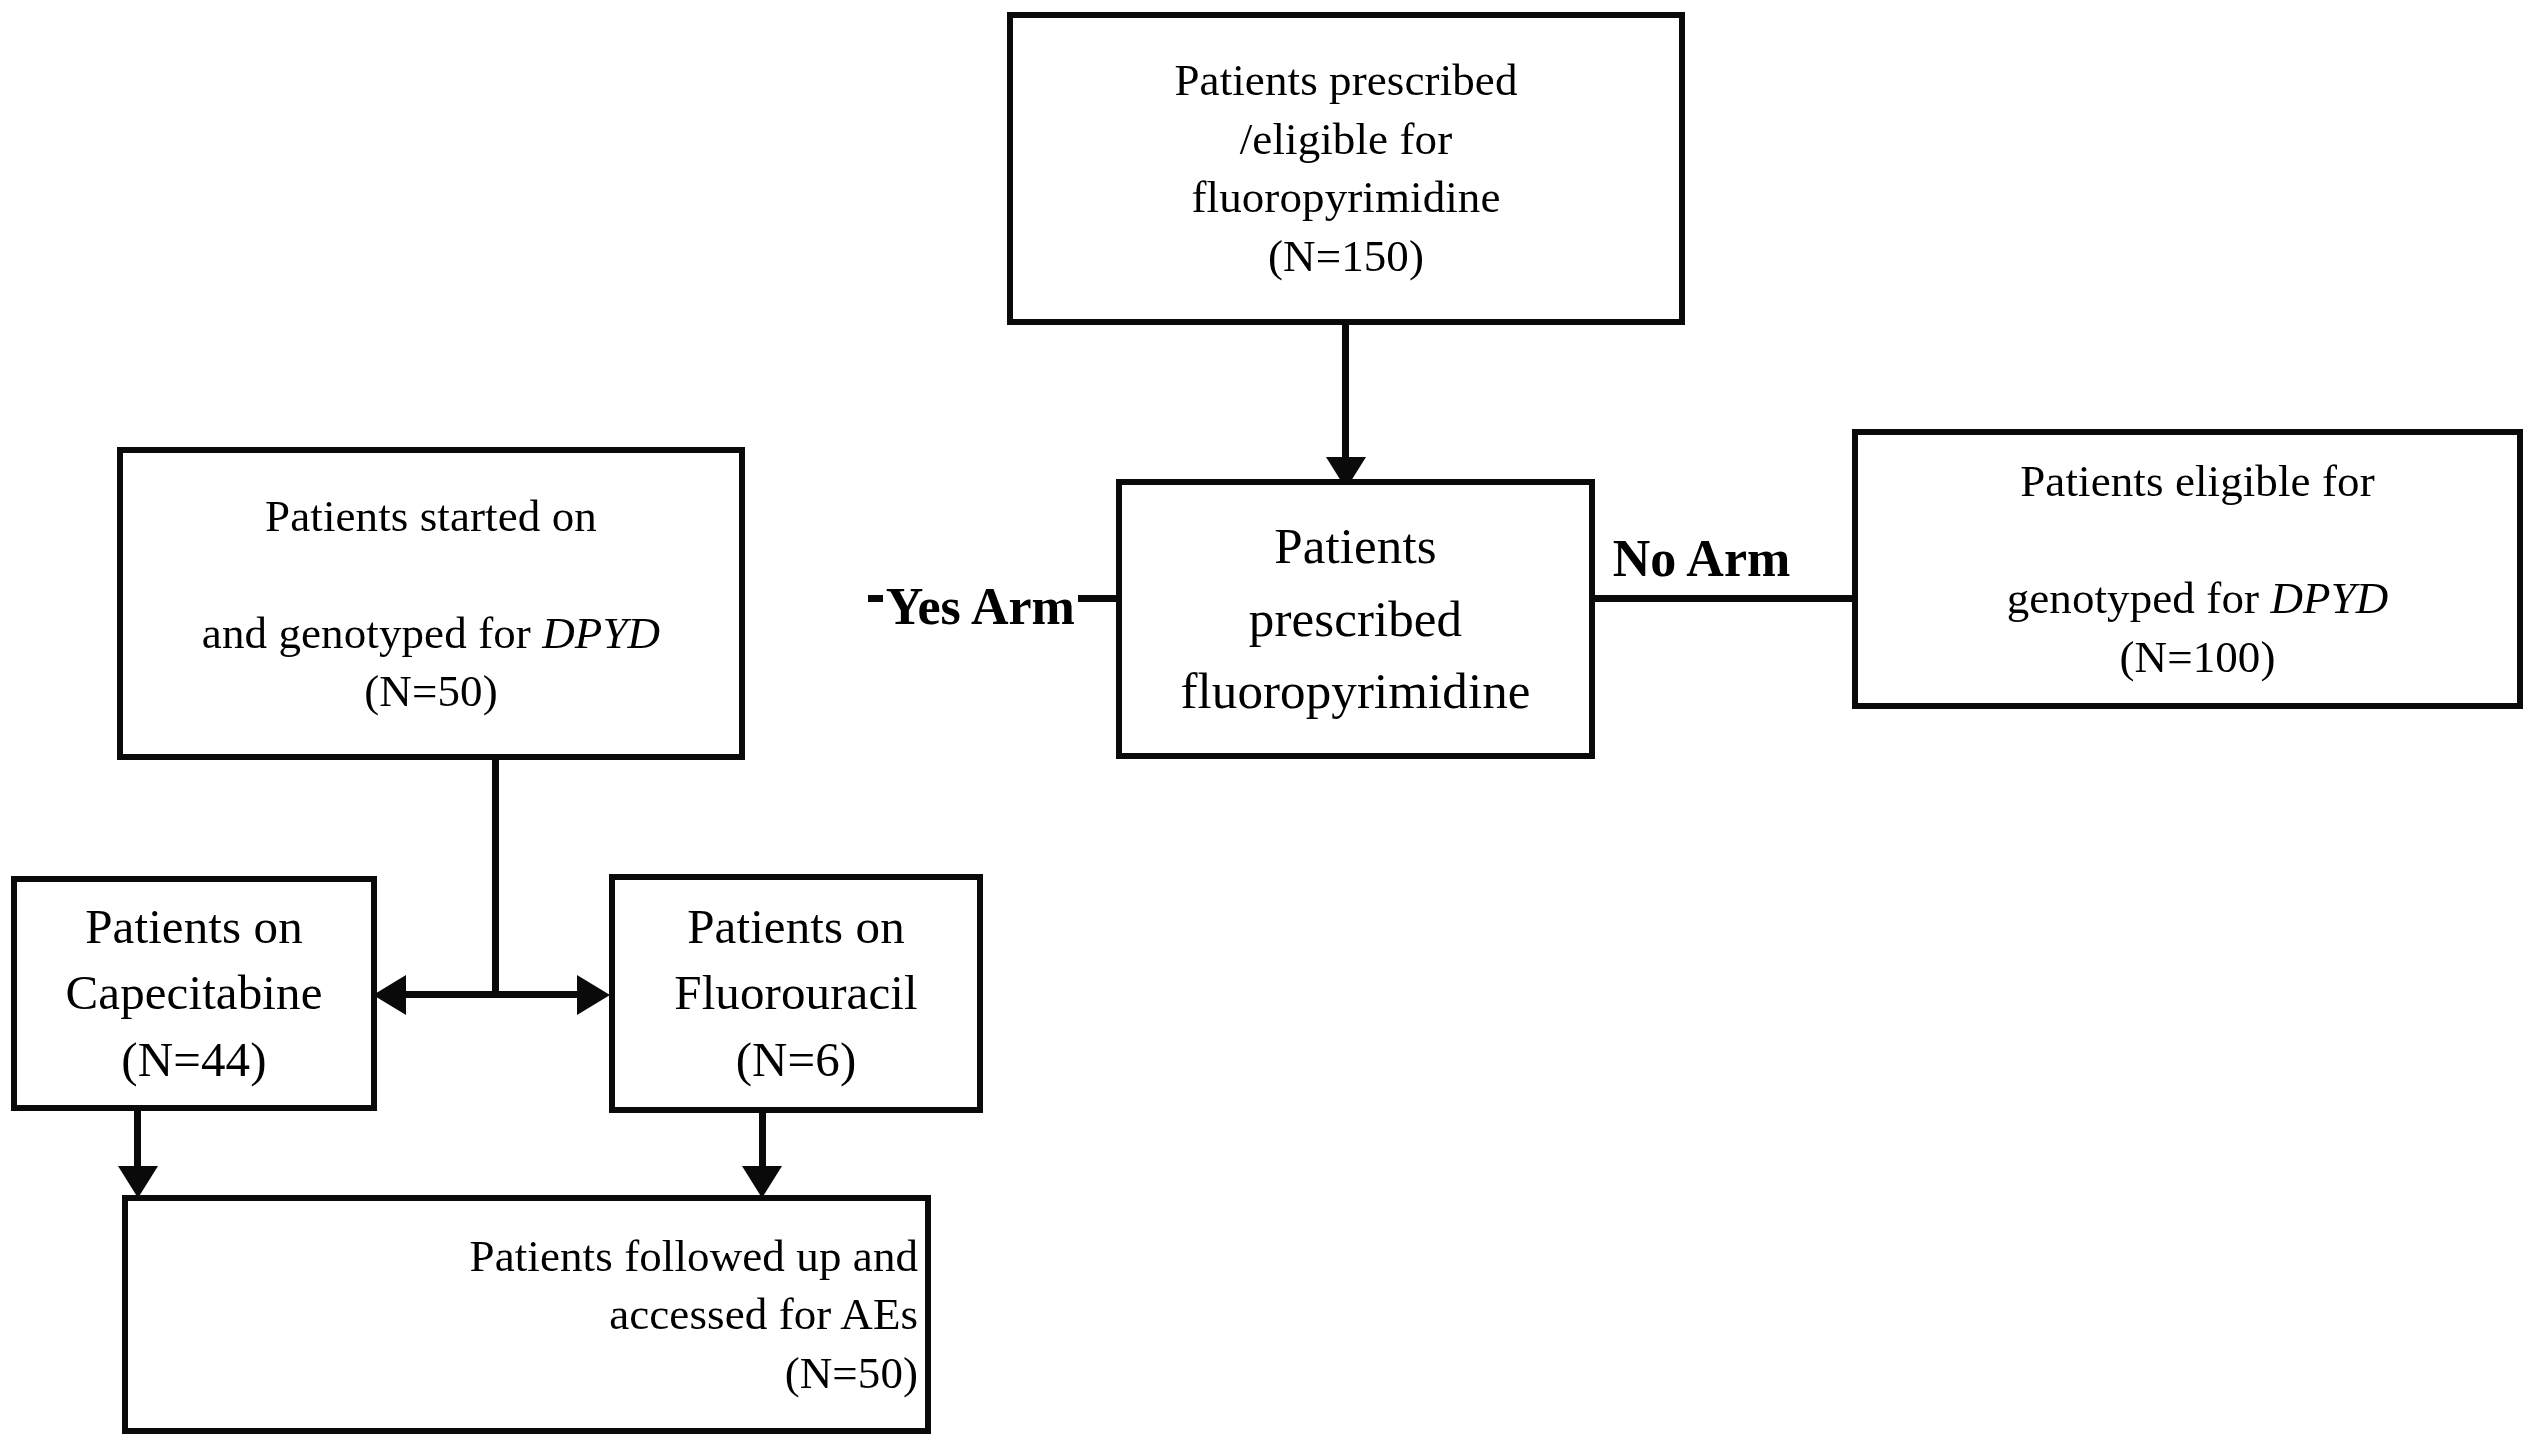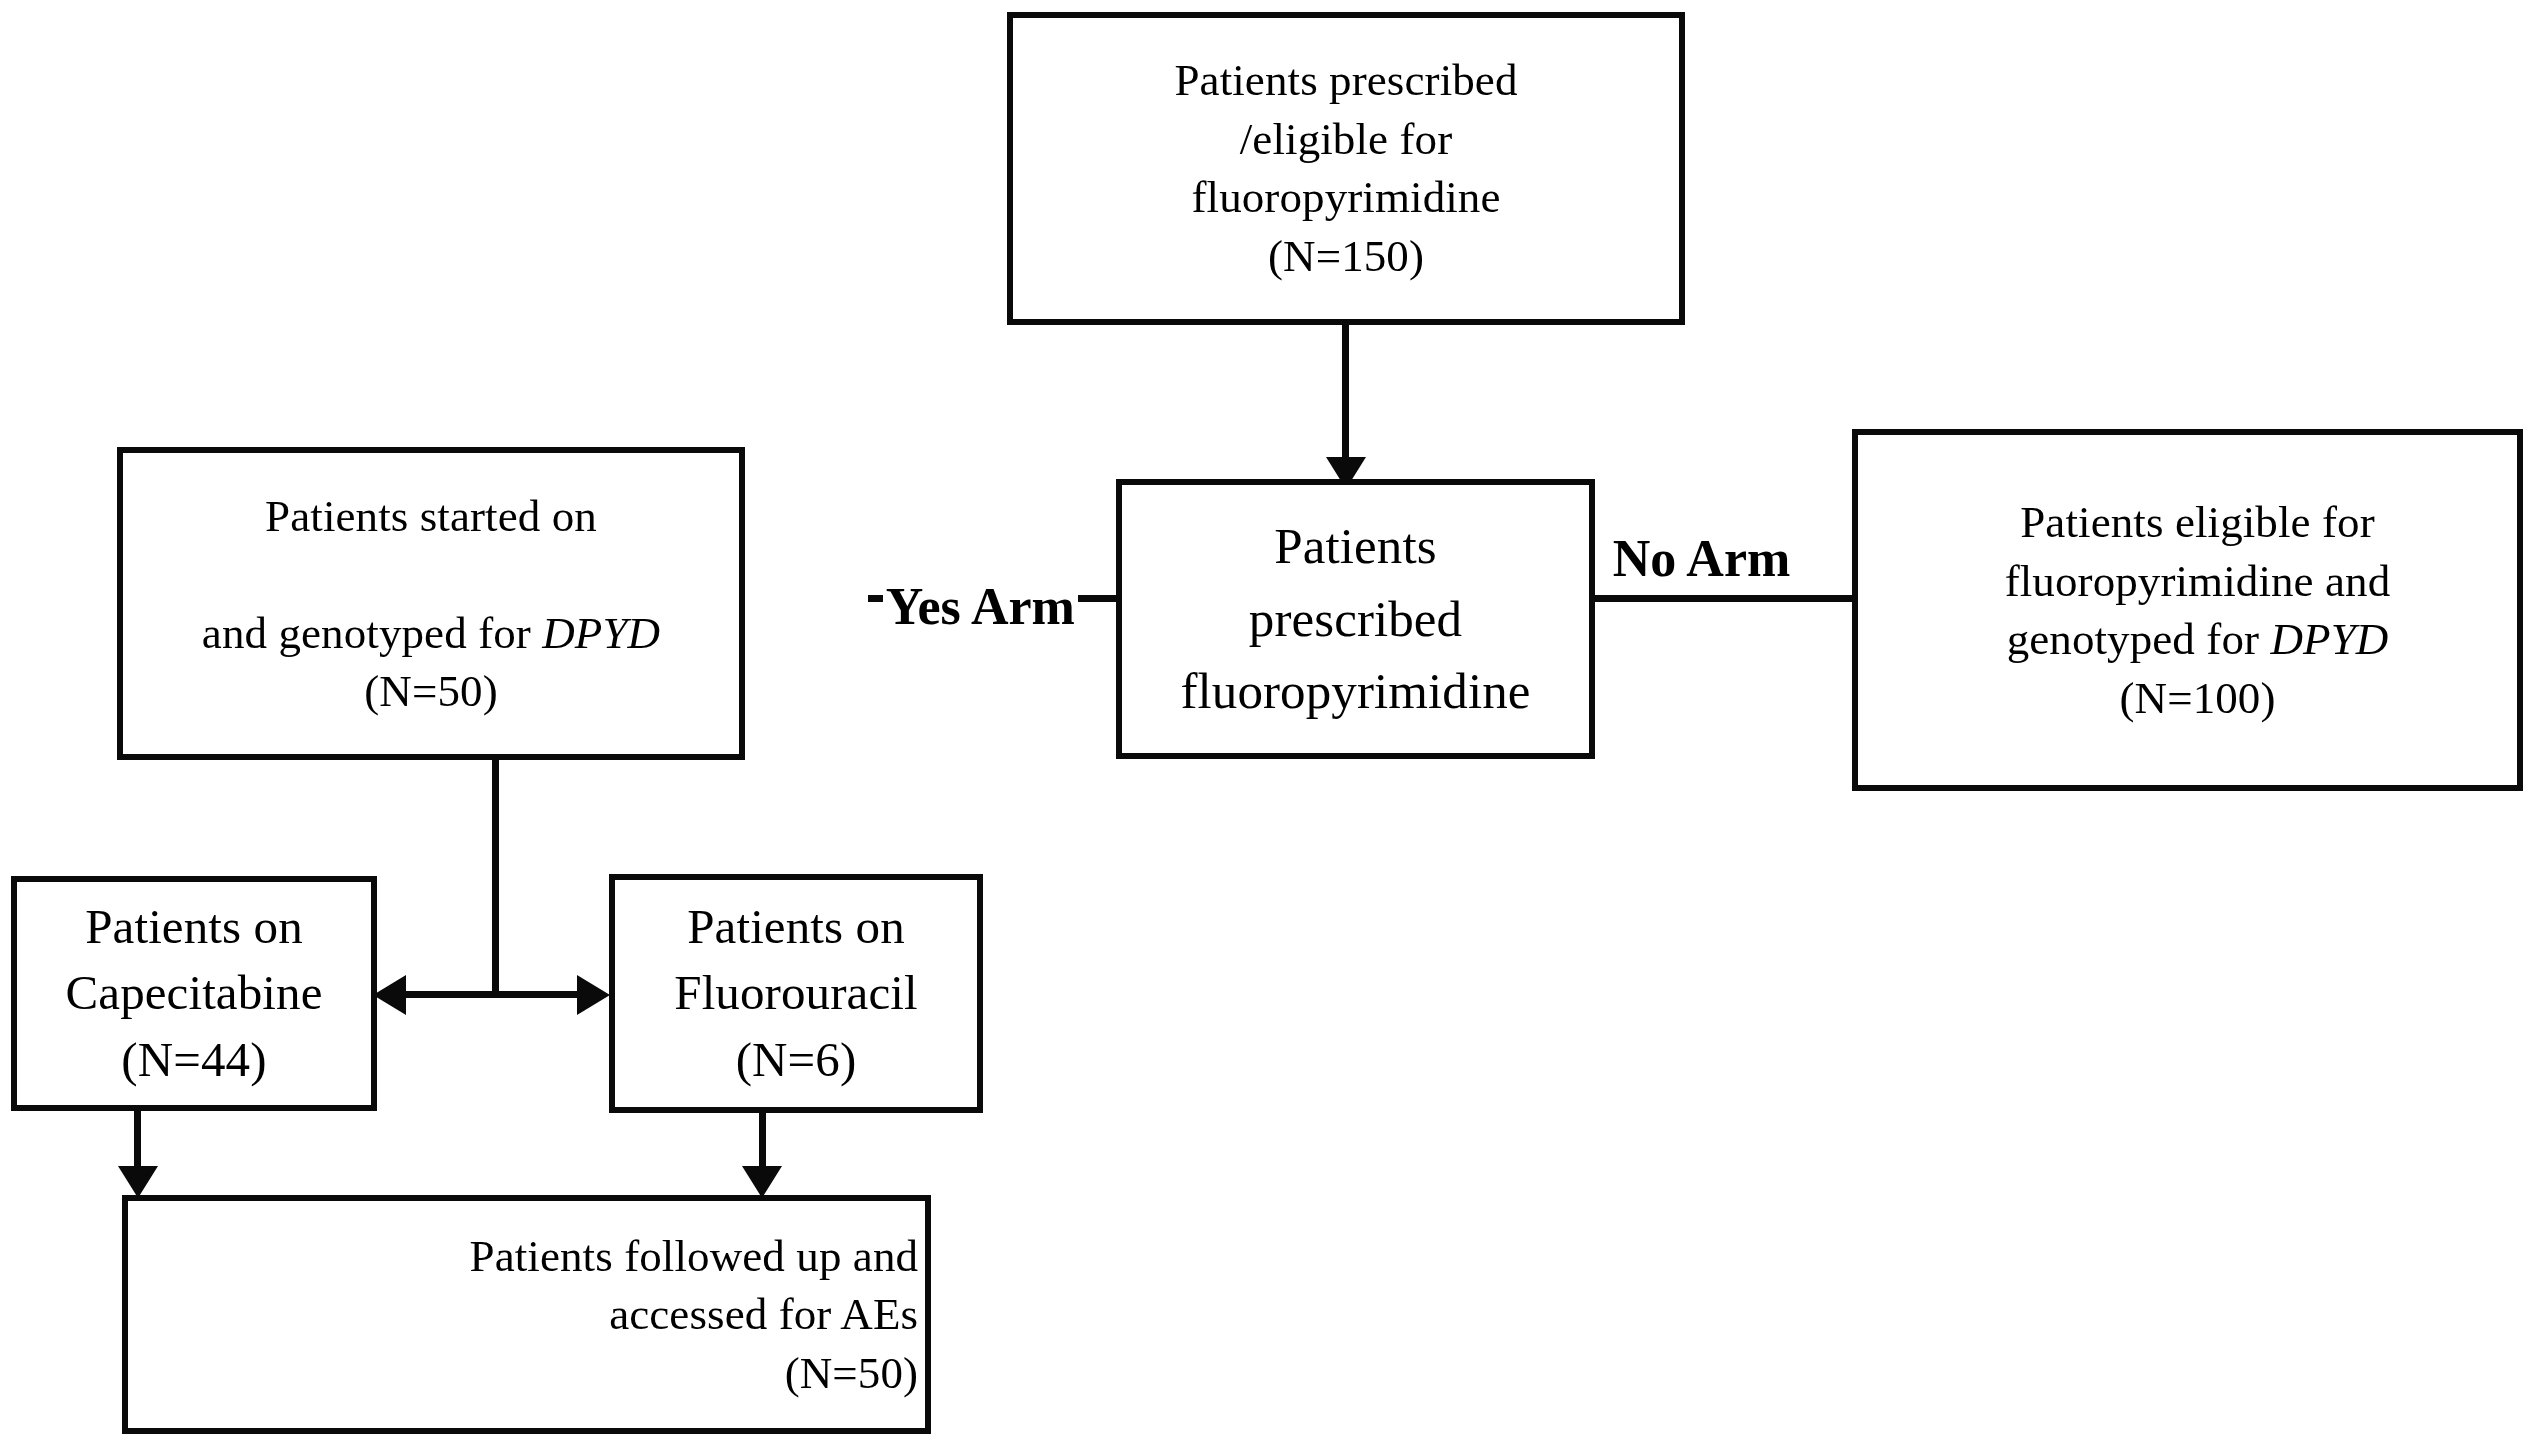--- a/index.html
+++ b/index.html
@@ -42,21 +42,21 @@
     box-sizing: border-box;
   }
   .node .node-text em {
     font-style: italic;
   }
 
   
   #node-top        { left: 1007px; top:   11.7px; width:  678px; height: 313px; }
   #node-middle     { left: 1116px; top:  479px; width:  479px; height: 280px; }
   #node-left       { left:  117px; top:  447px; width: 628px; height: 313px; }
-  #node-right      { left: 1852px; top:  429px; width:  671px; height: 362px; padding-left: 20px; }
+  #node-right      { left: 1852px; top:  429px; width:  671px; height: 280px; padding-left: 20px; }
   #node-cape       { left:   11px; top: 876px; width:  366px; height: 235px; }
   #node-fluoro     { left:  609px; top: 874px; width:  374px; height: 239px; }
   #node-followup   { left:  122px; top: 1195px; width: 809px; height: 239px; text-align: right; }
 
   #node-middle .node-text { font-size: 51px; line-height: 1.42; }
   #node-cape   .node-text,
   #node-fluoro .node-text { font-size: 49px; line-height: 1.36; }
 
   
   .line {
@@ -163,21 +163,21 @@
     <span class="node-text">Patients
 prescribed
 fluoropyrimidine</span>
   </div>
 
   <div class="node" id="node-left">
     <span class="node-text"><span>Patients started on</span><br><br><span>and genotyped for </span><em>DPYD</em><br><span>(N=50)</span></span>
   </div>
 
   <div class="node" id="node-right">
-    <span class="node-text"><span>Patients eligible for</span><br><span>fluoropyrimidine and</span><br><span>genotyped for </span><em>DPYD</em><br><span>(N=100)</span></span>
+    <span class="node-text"><span>Patients eligible for</span><br><br><span>genotyped for </span><em>DPYD</em><br><span>(N=100)</span></span>
   </div>
 
   <div class="node" id="node-cape">
     <span class="node-text">Patients on
 Capecitabine
 (N=44)</span>
   </div>
 
   <div class="node" id="node-fluoro">
     <span class="node-text">Patients on

